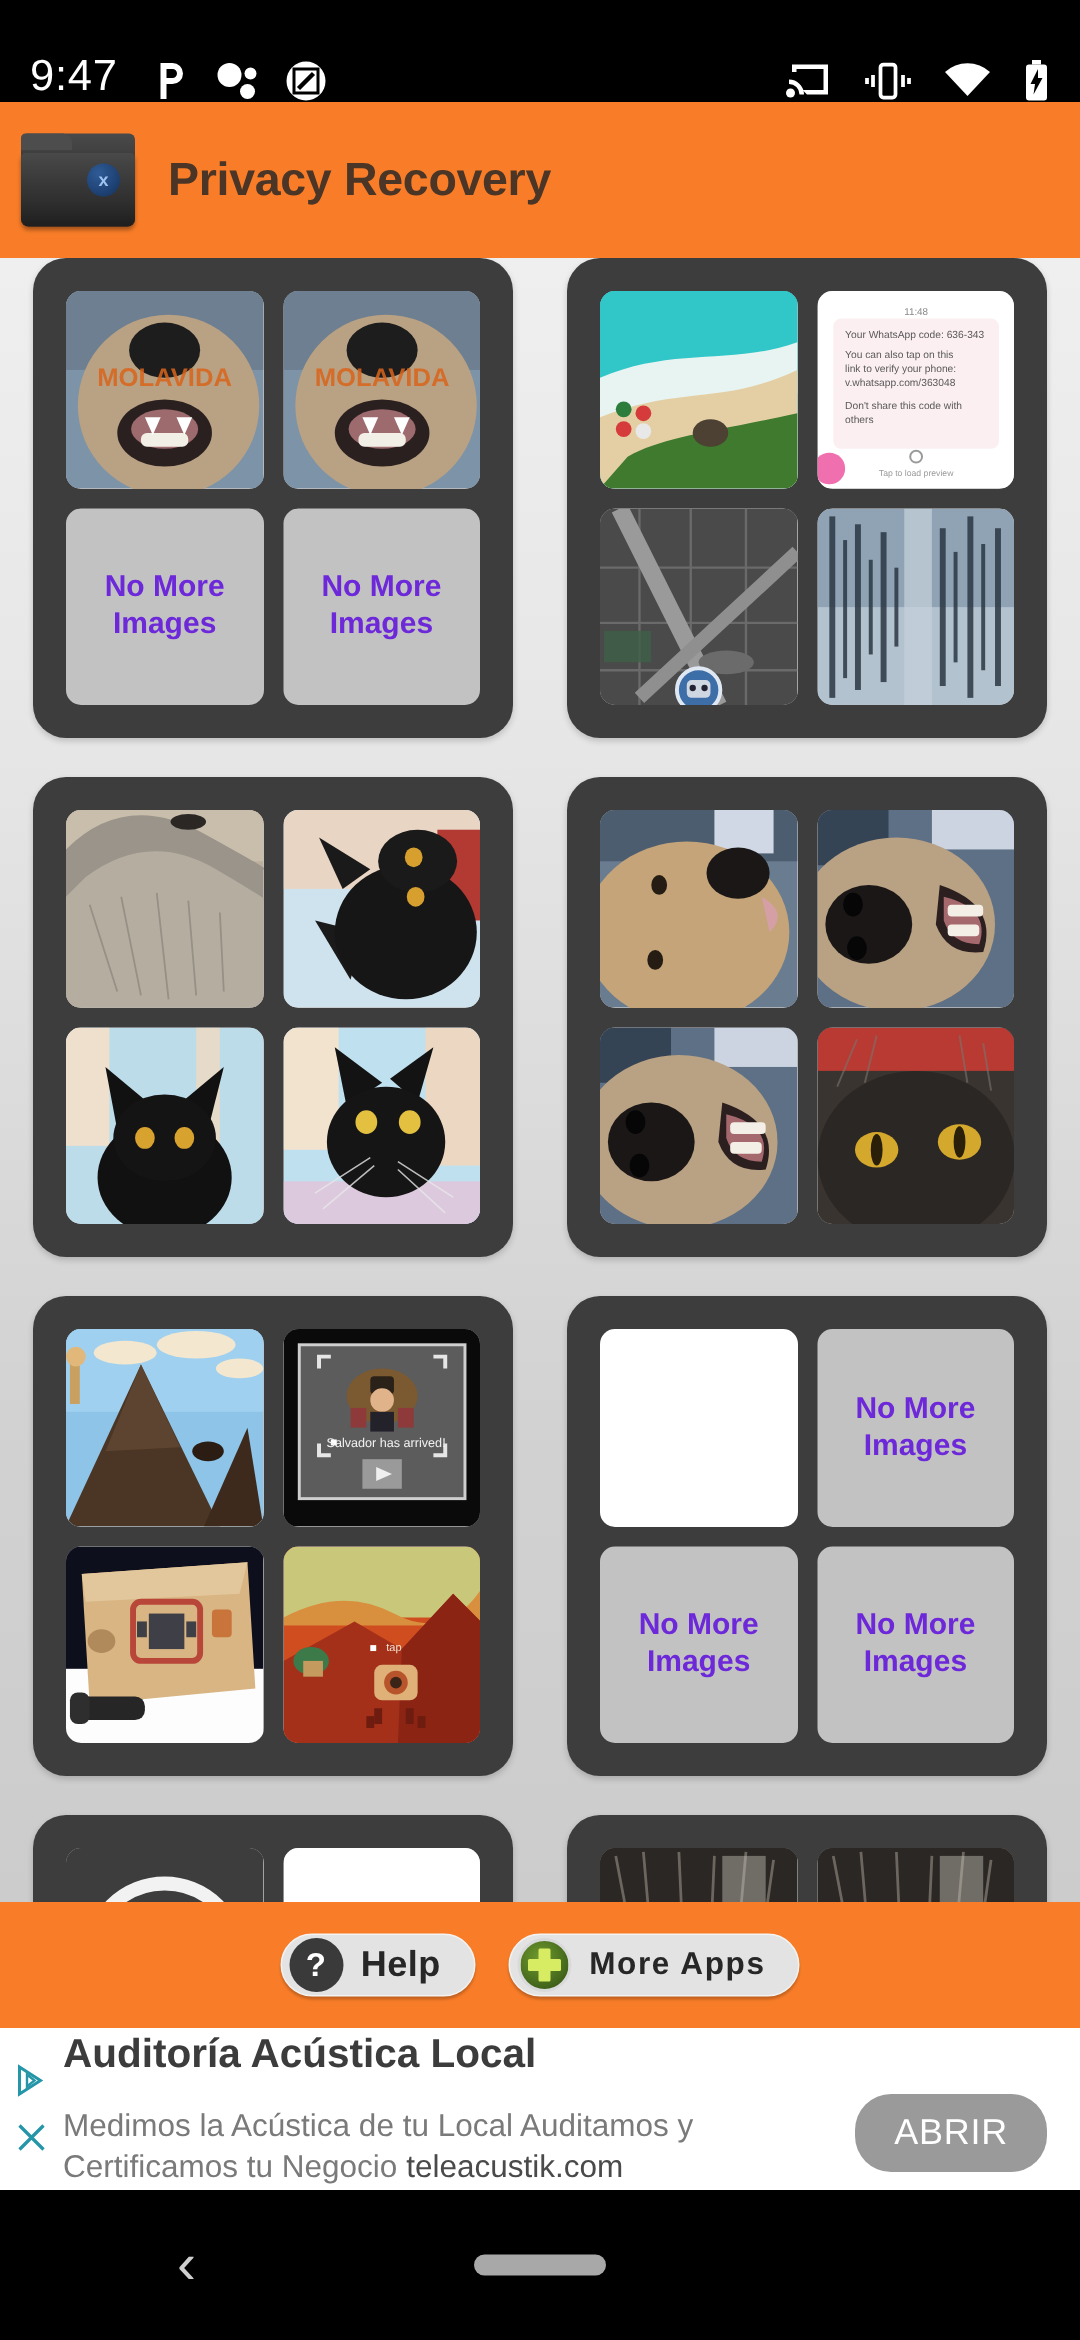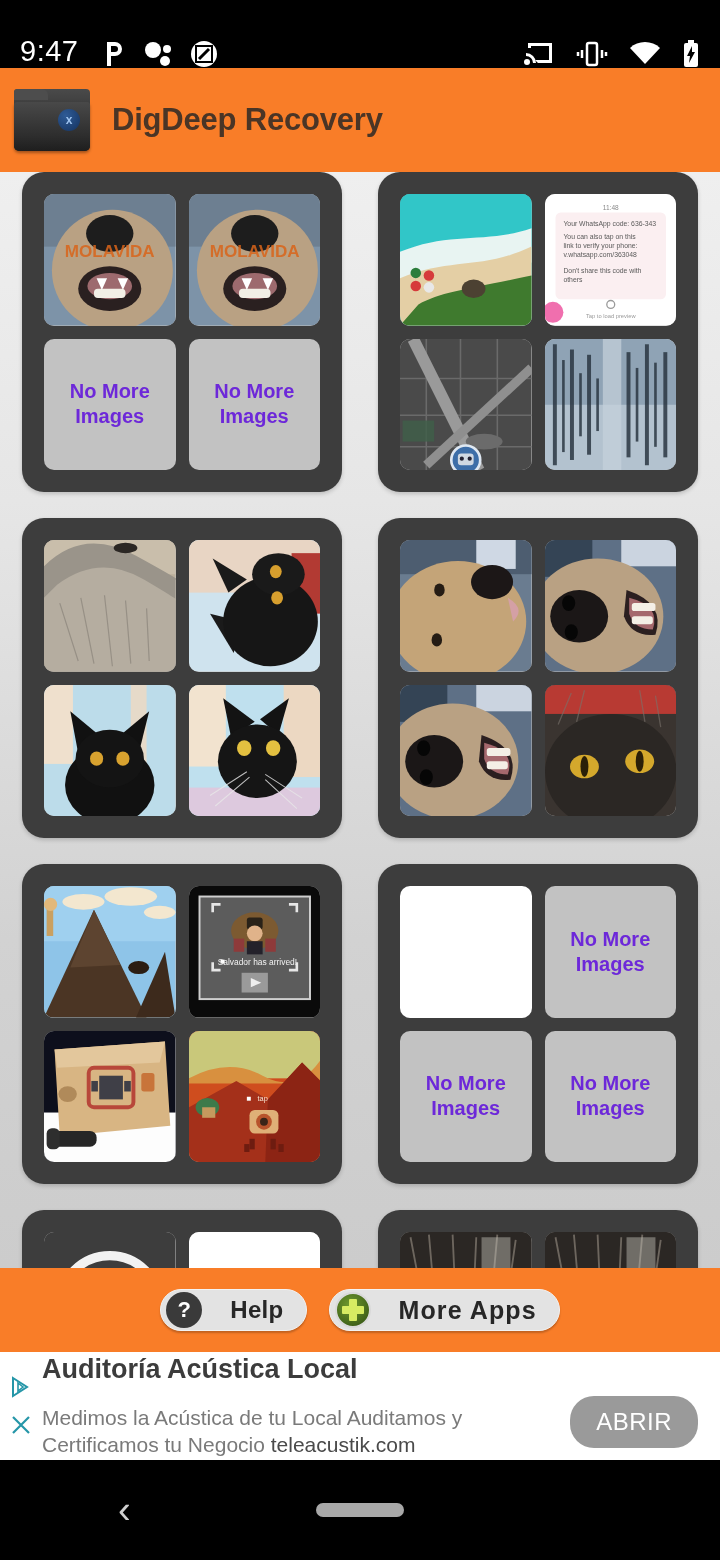--- a/index.html
+++ b/index.html
@@ -91,23 +91,23 @@
     background:#f97d28; display:flex; align-items:center; justify-content:center;
     gap:22px;
   }
   .pill{
     height:42px; border-radius:21px; background:#e3e3e3;
     display:flex; align-items:center; padding:0 4px 0 4px;
     box-shadow:0 2px 2px rgba(0,0,0,.22); border:1px solid #f3f3f3;
   }
   .pill-label{
     font-size:24px; font-weight:bold; color:#272727;
-    padding:0 18px 0 28px; white-space:nowrap; letter-spacing:.3px;
-  }
-  .pill-label.sc{ font-size:25px; letter-spacing:1.1px; }
+    padding:0 18px 0 12px; white-space:nowrap; letter-spacing:.3px;
+  }
+  .pill-label.sc{ font-size:21px; letter-spacing:1.1px; }
   .help-icon{
     width:36px; height:36px; border-radius:50%; background:#3a3a3a;
     color:#fff; font-size:22px; font-weight:bold;
     display:flex; align-items:center; justify-content:center; margin-left:1px;
   }
   .plus-icon{
     width:36px; height:36px; border-radius:50%;
     background:radial-gradient(circle at 40% 35%,#6f9b2e,#2f4d12);
     display:flex; align-items:center; justify-content:center;
     border:2px solid #d9d9d9; margin-left:1px;
@@ -189,21 +189,21 @@
   </div>
 </div>
 
 <div class="appbar">
   <div class="folder-icon">
     <div class="folder-back"></div>
     <div class="folder-tab"></div>
     <div class="folder-front"></div>
     <div class="folder-badge">x</div>
   </div>
-  <div class="app-title">DigDeep Recovery</div>
+  <div class="app-title">Privacy Recovery</div>
 </div>
 
 <div class="content">
   <div class="grid" id="cards-grid">
       <div class="card">
         <div class="thumbs">
           <div class="thumb">
             <svg viewBox="0 0 100 100" preserveAspectRatio="none">
       <rect width="100" height="100" fill="#7d93a8"></rect>
       <rect x="0" y="0" width="100" height="40" fill="#6d7f91"></rect>

